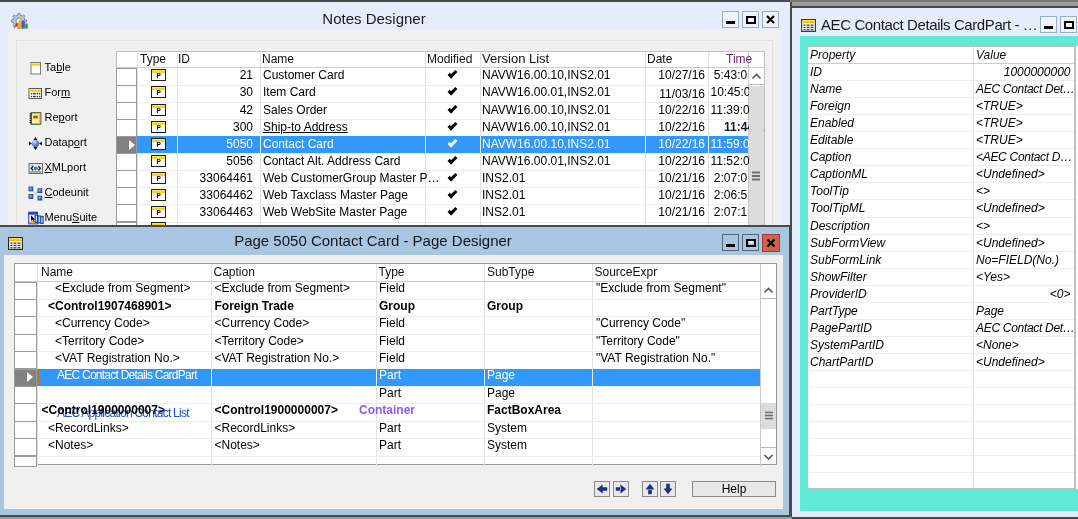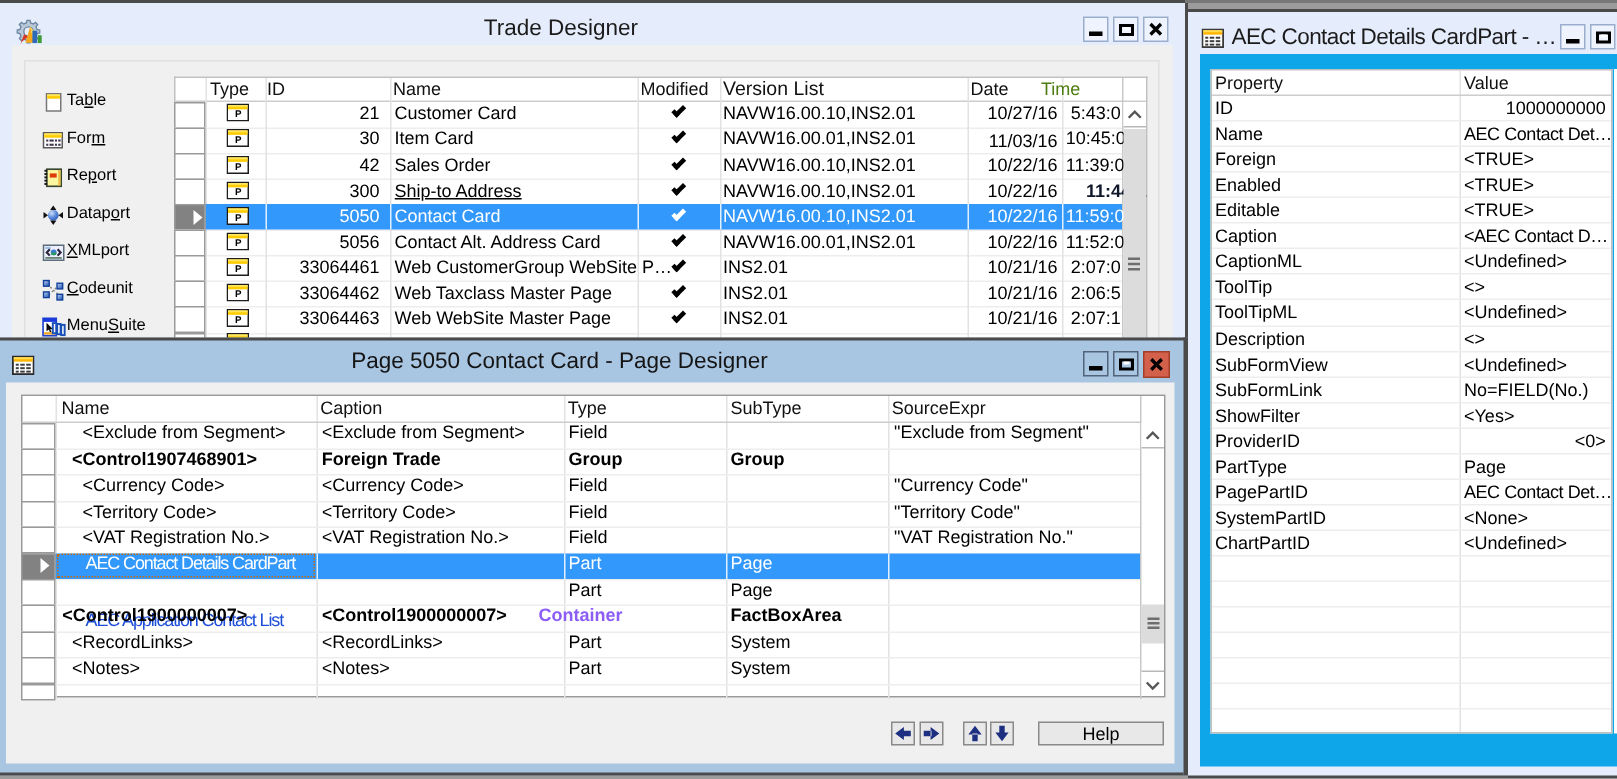--- a/index.html
+++ b/index.html
@@ -1,18 +1,18 @@
 <!DOCTYPE html>
 <html><head><meta charset="utf-8"><title>d</title><style>
 html,body{margin:0;padding:0;}
 body{width:1078px;height:519px;position:relative;overflow:hidden;background:#9c9c9c;font-family:"Liberation Sans",sans-serif;}
 div{position:absolute;box-sizing:border-box;}
 </style></head><body>
 <div style="left:0;top:0;width:791.5px;height:230px;background:#e5ecfb;border-top:2px solid #4a4a4a;border-right:2.5px solid #4a4a4a;">
-<div style="position:absolute;top:6.2px;font-size:15px;line-height:22px;white-space:pre;left:224.0px;width:300px;text-align:center;color:#1b1b1b;">Trade Designer</div>
+<div style="position:absolute;top:6.2px;font-size:15px;line-height:22px;white-space:pre;left:224.0px;width:300px;text-align:center;color:#1b1b1b;">Notes Designer</div>
 <svg style="left:9.5px;top:11px;position:absolute" width="19" height="19" viewBox="0 0 19 19">
 <g fill="#b9c9da" stroke="#6d86a0" stroke-width="0.9">
 <path d="M8 0.5 L10 0.5 L10.4 2.3 L12.2 3 L13.7 1.9 L15.1 3.3 L14 4.8 L14.7 6.6 L16.5 7 L16.5 9 L14.7 9.4 L14 11.2 L15.1 12.7 L13.7 14.1 L12.2 13 L10.4 13.7 L10 15.5 L8 15.5 L7.6 13.7 L5.8 13 L4.3 14.1 L2.9 12.7 L4 11.2 L3.3 9.4 L1.5 9 L1.5 7 L3.3 6.6 L4 4.8 L2.9 3.3 L4.3 1.9 L5.8 3 L7.6 2.3 Z"></path>
 <circle cx="9" cy="8" r="3.1" fill="#e8eef6"></circle>
 </g>
 <path d="M3.5 16.5 Q6 12.5 10 11.5 L6 10 Z" fill="#d93a28"></path>
 <path d="M7 15.5 L10.2 4.5 L12.6 15.5 Z" fill="#f7a81b"></path>
 <path d="M10.2 4.5 L12.6 15.5 L12.6 8 Z" fill="#ffd34d"></path>
 <rect x="11.6" y="7.5" width="3.2" height="8.2" fill="#2f6bb8"></rect>
 <rect x="15.2" y="10.5" width="2.6" height="5.2" fill="#3f9c35"></rect>
@@ -156,21 +156,21 @@
 <div style="left:-1px;top:118.3px;width:21px;height:18.1px;background:#fff;border:1px solid #9a9a9a;"></div>
 <div style="left:-1px;top:135.4px;width:21px;height:18.1px;background:#fff;border:1px solid #9a9a9a;"></div>
 <div style="left:-1px;top:152.4px;width:21px;height:18.1px;background:#fff;border:1px solid #9a9a9a;"></div>
 <div style="left:-1px;top:169.5px;width:21px;height:18.1px;background:#fff;border:1px solid #9a9a9a;"></div>
 <div style="position:absolute;top:-2.5px;font-size:12px;line-height:18px;white-space:pre;left:23.0px;color:#111;">Type</div>
 <div style="position:absolute;top:-2.5px;font-size:12px;line-height:18px;white-space:pre;left:61.0px;color:#111;">ID</div>
 <div style="position:absolute;top:-2.5px;font-size:12px;line-height:18px;white-space:pre;left:145.0px;color:#111;">Name</div>
 <div style="position:absolute;top:-2.5px;font-size:12px;line-height:18px;white-space:pre;left:310.0px;color:#111;">Modified</div>
 <div style="position:absolute;top:-2.5px;font-size:13px;line-height:18px;white-space:pre;left:365.0px;color:#111;">Version List</div>
 <div style="position:absolute;top:-2.5px;font-size:12px;line-height:18px;white-space:pre;left:530.0px;color:#111;">Date</div>
-<div style="position:absolute;top:-2.5px;font-size:12px;line-height:18px;white-space:pre;left:577px;color:#4d7c0f;">Time</div>
+<div style="position:absolute;top:-2.5px;font-size:12px;line-height:18px;white-space:pre;left:609px;color:#701a75;">Time</div>
 <svg style="position:absolute;left:34px;top:17.4px" width="15" height="12" viewBox="0 0 15 12">
 <rect x="0.5" y="0.5" width="14" height="11" fill="#fff" stroke="#1c1c1c" stroke-width="1"></rect>
 <rect x="1" y="1" width="13" height="2.9" fill="#ffcc00"></rect>
 <rect x="1" y="1" width="13" height="1.2" fill="#ffe65e"></rect>
 <text x="5.6" y="9.3" font-family="Liberation Sans" font-size="6.5" font-weight="bold" fill="#000">P</text>
 </svg>
 <div style="position:absolute;top:14.4px;font-size:12px;line-height:18px;white-space:pre;left:56.0px;width:80px;text-align:right;color:#000;">21</div>
 <div style="position:absolute;top:14.4px;font-size:12px;line-height:18px;white-space:pre;left:146.0px;overflow:hidden;color:#000;">Customer Card</div>
 <div style="left:331px;top:19.4px;width:9px;height:5px;border-left:3px solid #000;border-bottom:3px solid #000;transform:rotate(-45deg);background:transparent;"></div>
 <div style="position:absolute;top:14.4px;font-size:12px;line-height:18px;white-space:pre;left:365.0px;color:#000;">NAVW16.00.10,INS2.01</div>
@@ -236,21 +236,21 @@
 <div style="position:absolute;top:99.7px;font-size:12px;line-height:18px;white-space:pre;left:365.0px;color:#000;">NAVW16.00.01,INS2.01</div>
 <div style="position:absolute;top:99.7px;font-size:12px;line-height:18px;white-space:pre;left:518.0px;width:70px;text-align:right;color:#000;">10/22/16</div>
 <div style="position:absolute;top:99.7px;font-size:12px;line-height:18px;white-space:pre;left:593.5px;overflow:hidden;color:#000;">11:52:0</div>
 <svg style="position:absolute;left:34px;top:119.7px" width="15" height="12" viewBox="0 0 15 12">
 <rect x="0.5" y="0.5" width="14" height="11" fill="#fff" stroke="#1c1c1c" stroke-width="1"></rect>
 <rect x="1" y="1" width="13" height="2.9" fill="#ffcc00"></rect>
 <rect x="1" y="1" width="13" height="1.2" fill="#ffe65e"></rect>
 <text x="5.6" y="9.3" font-family="Liberation Sans" font-size="6.5" font-weight="bold" fill="#000">P</text>
 </svg>
 <div style="position:absolute;top:116.7px;font-size:12px;line-height:18px;white-space:pre;left:56.0px;width:80px;text-align:right;color:#000;">33064461</div>
-<div style="position:absolute;top:116.7px;font-size:12px;line-height:18px;white-space:pre;left:146.0px;overflow:hidden;color:#000;">Web CustomerGroup WebSite P…</div>
+<div style="position:absolute;top:116.7px;font-size:12px;line-height:18px;white-space:pre;left:146.0px;overflow:hidden;color:#000;">Web CustomerGroup Master P…</div>
 <div style="left:331px;top:121.7px;width:9px;height:5px;border-left:3px solid #000;border-bottom:3px solid #000;transform:rotate(-45deg);background:transparent;"></div>
 <div style="position:absolute;top:116.7px;font-size:12px;line-height:18px;white-space:pre;left:365.0px;color:#000;">INS2.01</div>
 <div style="position:absolute;top:116.7px;font-size:12px;line-height:18px;white-space:pre;left:518.0px;width:70px;text-align:right;color:#000;">10/21/16</div>
 <div style="position:absolute;top:116.7px;font-size:12px;line-height:18px;white-space:pre;left:593.5px;overflow:hidden;color:#000;"> 2:07:0</div>
 <svg style="position:absolute;left:34px;top:136.8px" width="15" height="12" viewBox="0 0 15 12">
 <rect x="0.5" y="0.5" width="14" height="11" fill="#fff" stroke="#1c1c1c" stroke-width="1"></rect>
 <rect x="1" y="1" width="13" height="2.9" fill="#ffcc00"></rect>
 <rect x="1" y="1" width="13" height="1.2" fill="#ffe65e"></rect>
 <text x="5.6" y="9.3" font-family="Liberation Sans" font-size="6.5" font-weight="bold" fill="#000">P</text>
 </svg>
@@ -308,21 +308,21 @@
 </svg>
 <div style="position:absolute;top:6.2px;font-size:15px;line-height:22px;white-space:pre;left:29.0px;overflow:hidden;color:#1b1b1b;letter-spacing:-0.4px;">AEC Contact Details CardPart - …</div>
 <div style="left:248px;top:8px;width:17px;height:17px;background:#eef3fd;border:1px solid #9aadcc;">
       <div style="left:3px;top:9px;width:9px;height:3px;background:#000;"></div>
     </div>
 <div style="left:268px;top:8px;width:17px;height:17px;background:#eef3fd;border:1px solid #9aadcc;">
       <div style="left:3px;top:4px;width:10px;height:8px;border:2px solid #000;background:transparent;">
         <div style="left:1px;top:0px;width:4px;height:2px;background:#fff;position:absolute"></div>
       </div>
     </div>
-<div style="left:8px;top:28px;width:278px;height:475px;background:#0ea5e9;">
+<div style="left:8px;top:28px;width:278px;height:475px;background:#5eead4;font-style:italic;">
 <div style="left:6.5px;top:10px;width:268.5px;height:443px;background:#fff;border:1px solid #c0c0c0;">
 <div style="left:165.5px;top:0;width:1px;height:441px;background:#e2e2e2;"></div>
 <div style="left:0;top:16px;width:266.5px;height:1px;background:#cccccc;"></div>
 <div style="left:0;top:33.0px;width:266.5px;height:1px;background:#ededed;"></div>
 <div style="left:0;top:50.1px;width:266.5px;height:1px;background:#ededed;"></div>
 <div style="left:0;top:67.2px;width:266.5px;height:1px;background:#ededed;"></div>
 <div style="left:0;top:84.2px;width:266.5px;height:1px;background:#ededed;"></div>
 <div style="left:0;top:101.2px;width:266.5px;height:1px;background:#ededed;"></div>
 <div style="left:0;top:118.3px;width:266.5px;height:1px;background:#ededed;"></div>
 <div style="left:0;top:135.4px;width:266.5px;height:1px;background:#ededed;"></div>

